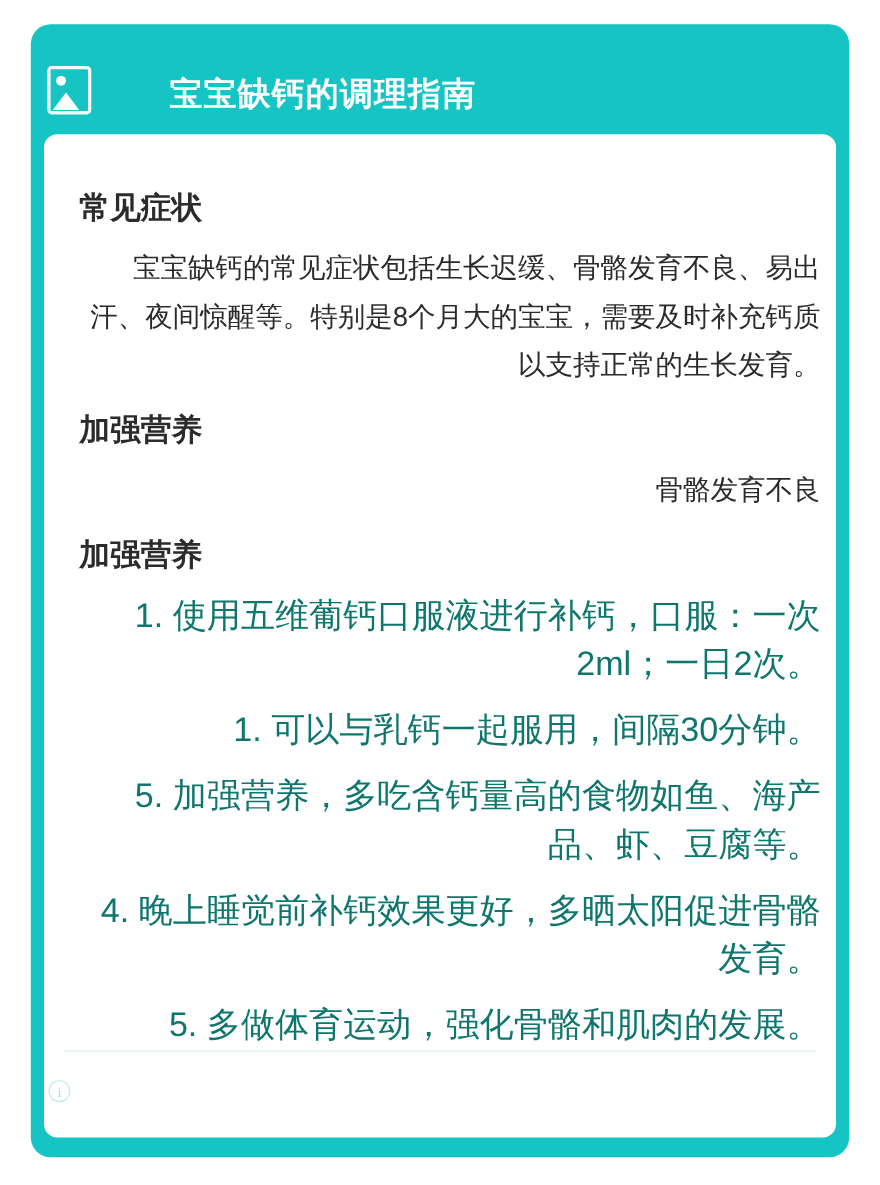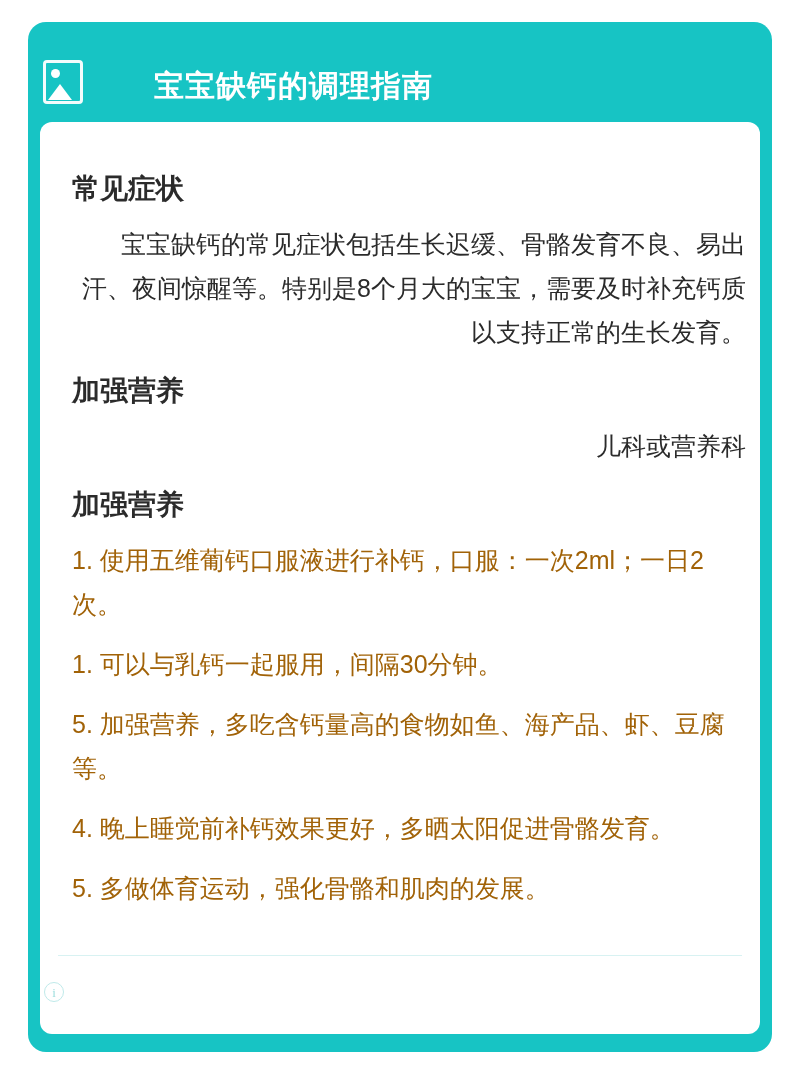--- a/index.html
+++ b/index.html
@@ -95,23 +95,24 @@
   }
   p.body {
     margin: 0 0 18px 0;
     font-size: 25px;
     line-height: 44px;
     color: #2b2b2b;
     text-align: right;
   }
   p.step {
     margin: 0 0 16px 0;
-    font-size: 25px;
+    font-size: 31px;
     line-height: 44px;
-    color: #a16207;
+    color: #0f766e;
+    text-align: right;
   }
   .divider {
     position: absolute;
     left: 30px;
     right: 30px;
     bottom: 96px;
     height: 1px;
     background: #d8f2f2;
   }
   .footer {
@@ -192,21 +193,21 @@
   </div>
 
   <div class="title">宝宝缺钙的调理指南</div>
 
   <div class="sheet">
 
     <h2 class="section first">常见症状</h2>
     <p class="body">宝宝缺钙的常见症状包括生长迟缓、骨骼发育不良、易出汗、夜间惊醒等。特别是8个月大的宝宝，需要及时补充钙质以支持正常的生长发育。</p>
 
     <h2 class="section">加强营养</h2>
-    <p class="body">儿科或营养科</p>
+    <p class="body">骨骼发育不良</p>
 
     <h2 class="section">加强营养</h2>
 
     <p class="step">1. 使用五维葡钙口服液进行补钙，口服：一次2ml；一日2次。</p>
     <p class="step">1. 可以与乳钙一起服用，间隔30分钟。</p>
     <p class="step">5. 加强营养，多吃含钙量高的食物如鱼、海产品、虾、豆腐等。</p>
     <p class="step">4. 晚上睡觉前补钙效果更好，多晒太阳促进骨骼发育。</p>
     <p class="step">5. 多做体育运动，强化骨骼和肌肉的发展。</p>
 
   </div>

